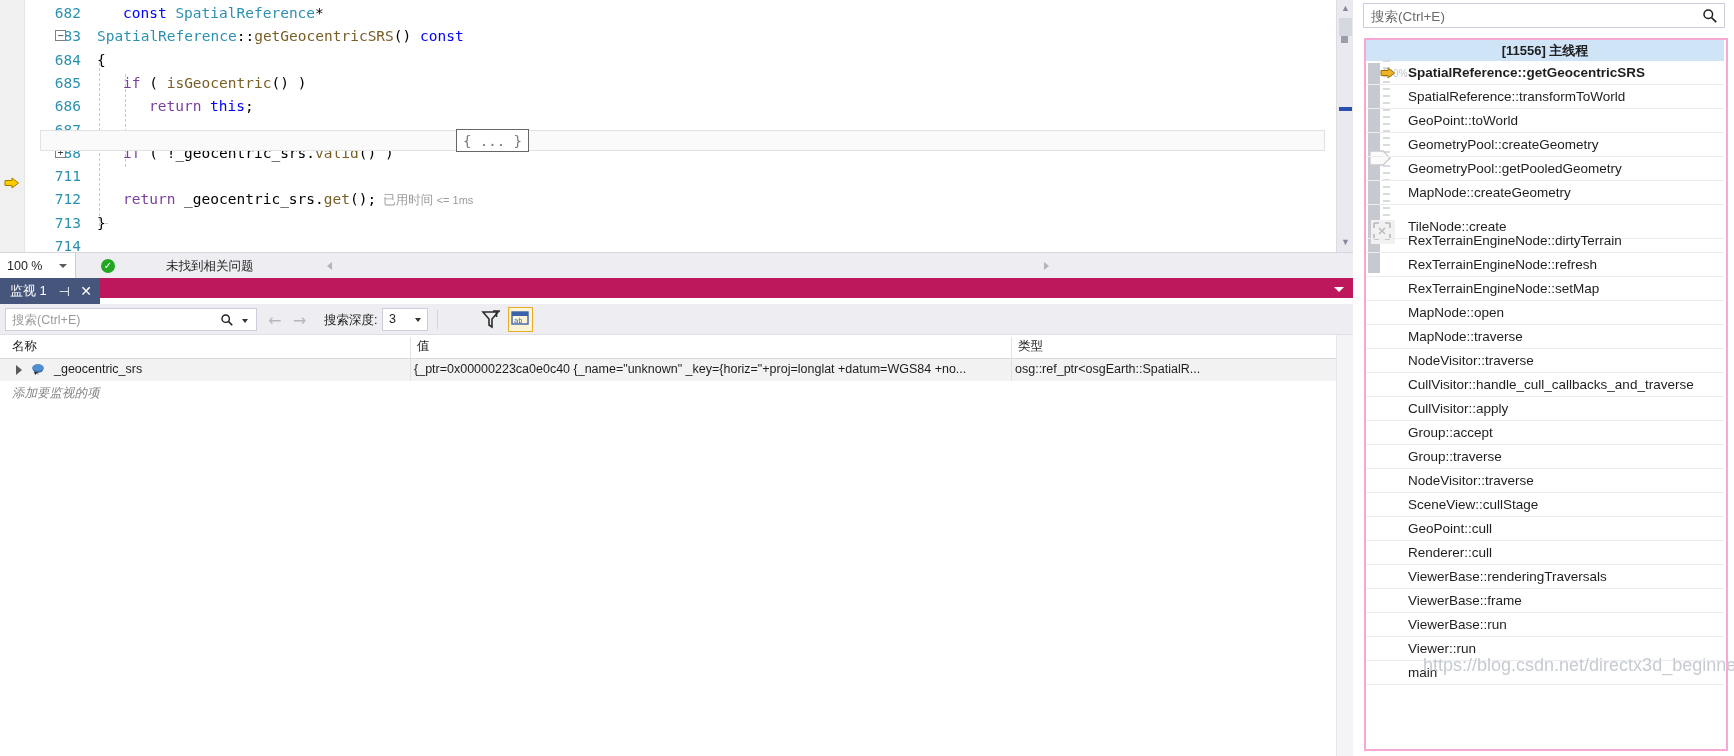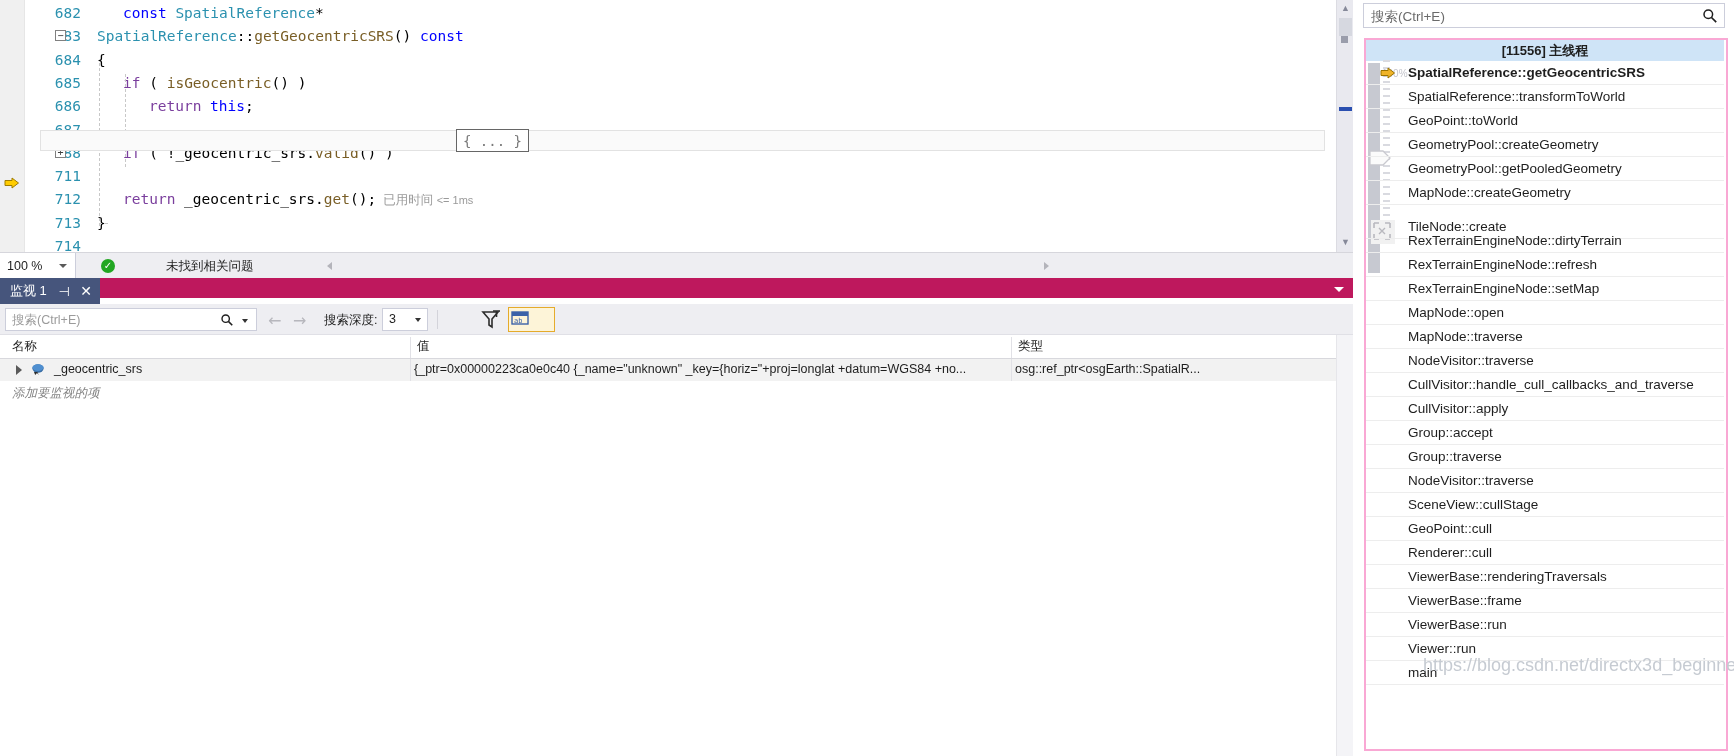--- a/index.html
+++ b/index.html
@@ -278,21 +278,21 @@
   #tool-sep {
     position: absolute; left: 437px; top: 6px;
     width: 1px; height: 19px; background: #d3d3da;
   }
   #filter-btn {
     position: absolute; left: 480px; top: 5px;
     width: 22px; height: 21px;
   }
   #hexdisplay-btn {
     position: absolute; left: 508px; top: 3px;
-    width: 47px; height: 25px;
+    width: 25px; height: 25px;
     background: #fdf4d8;
     border: 1px solid #e5ab2b;
   }
 
   #watch-header {
     position: absolute; left: 0; top: 57px;
     width: 1353px; height: 24px;
     background: #ffffff;
     border-bottom: 1px solid #d8d8dd;
   }

